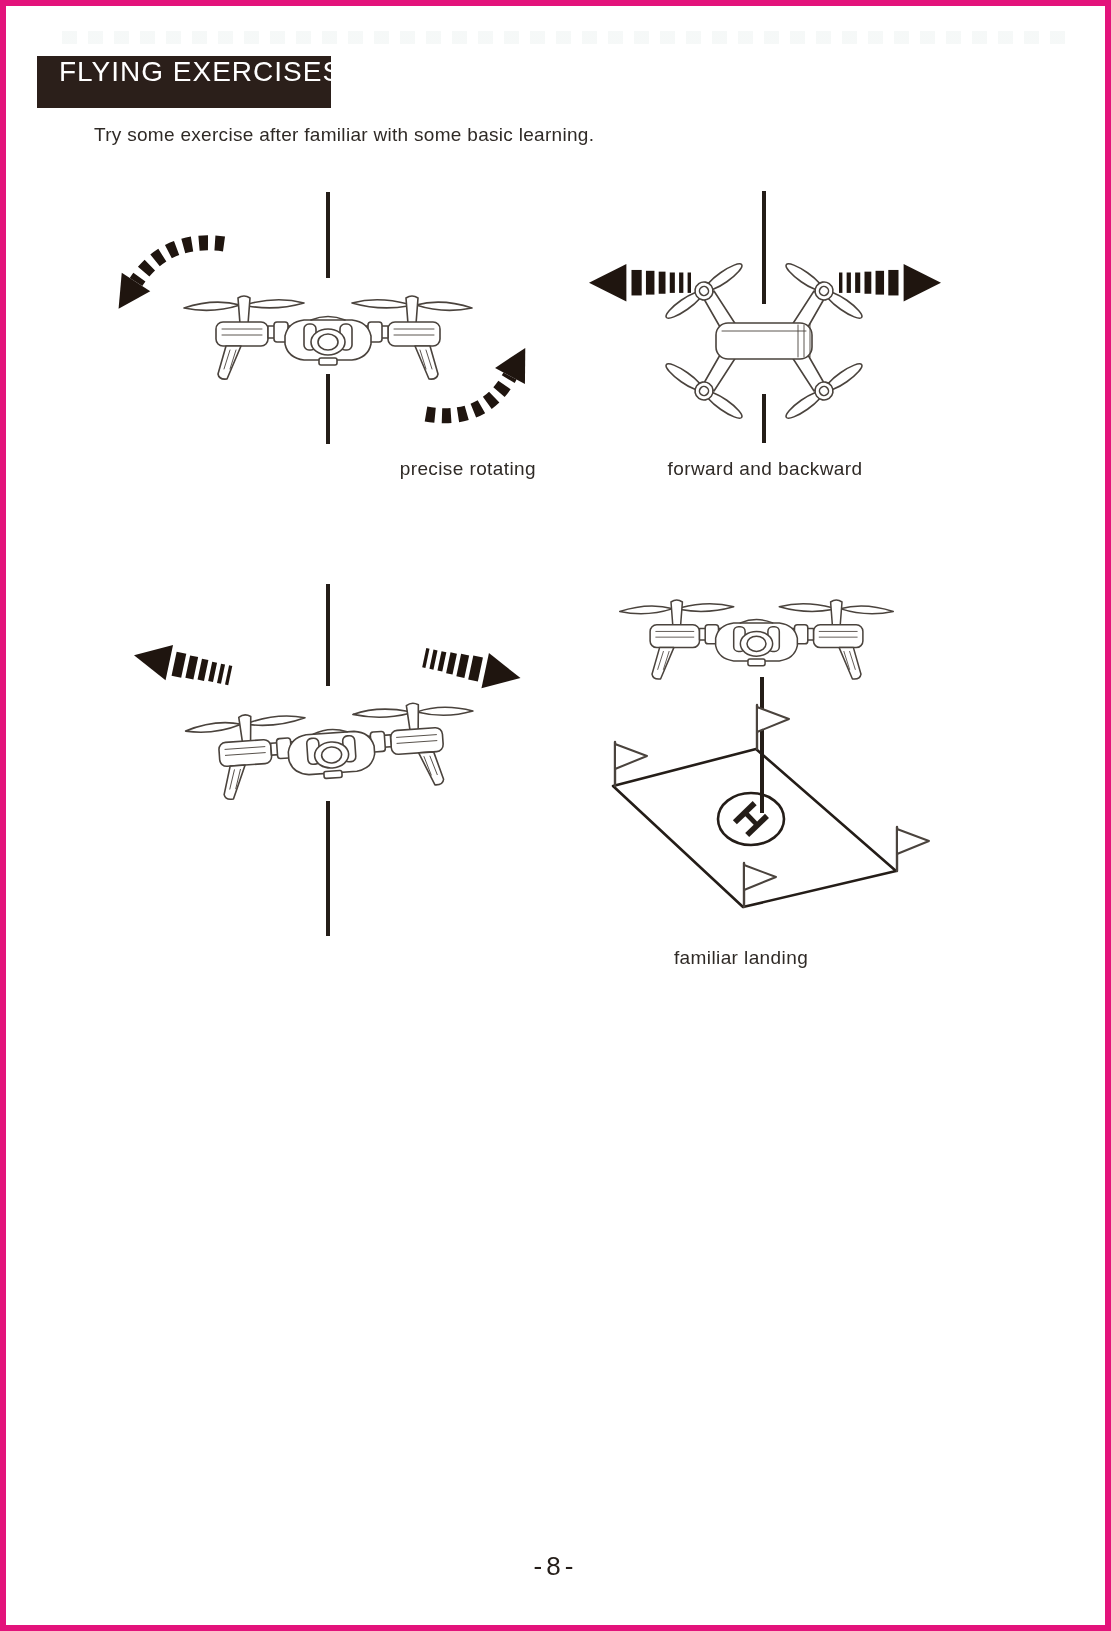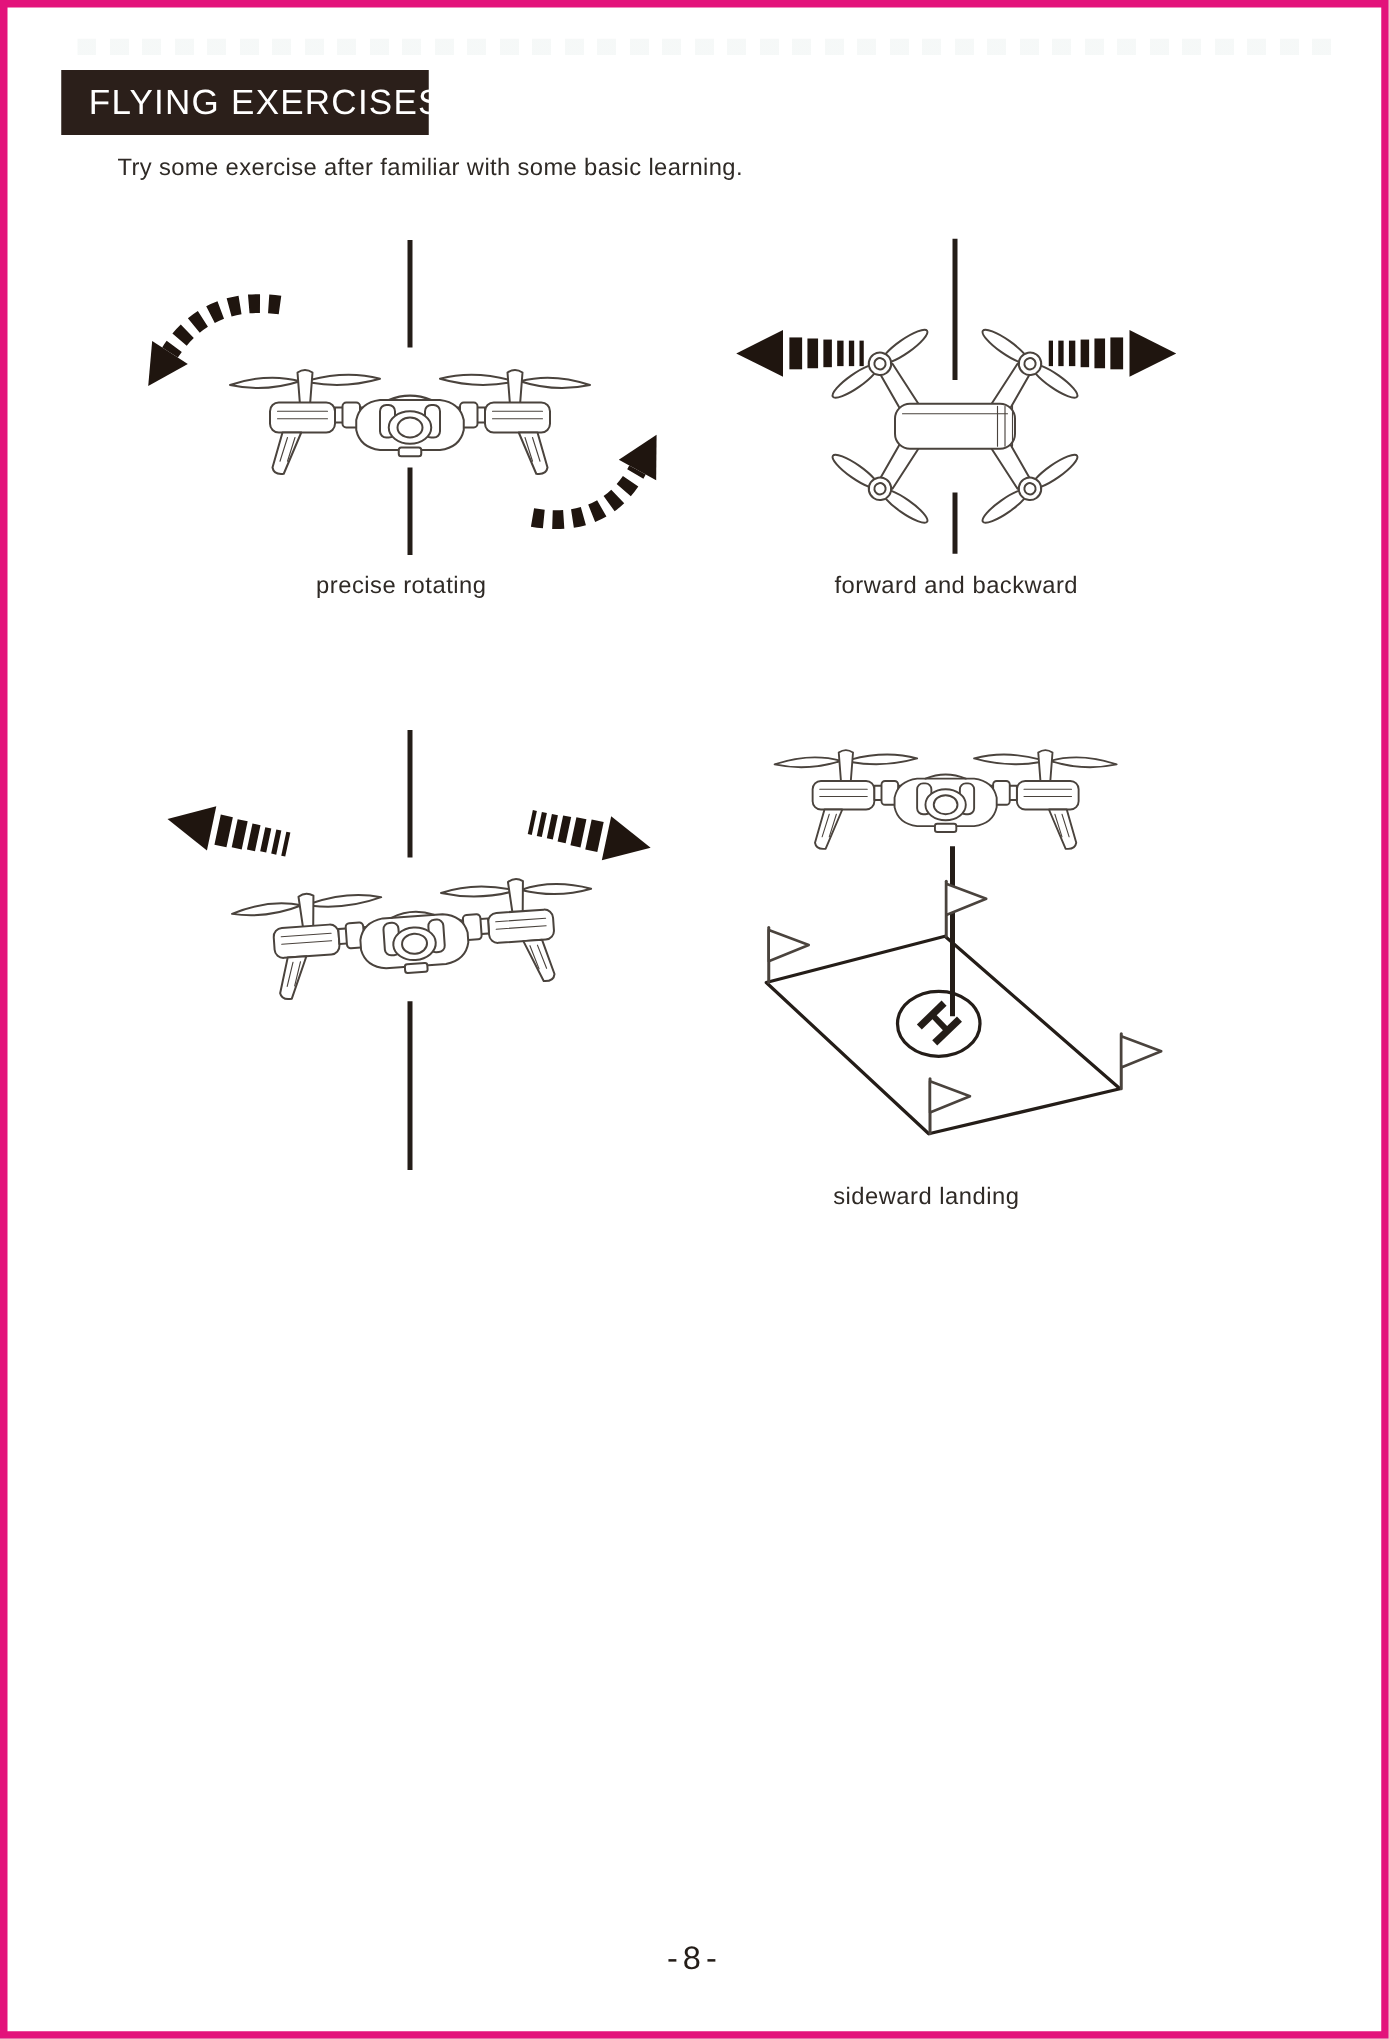--- a/index.html
+++ b/index.html
@@ -12,43 +12,43 @@
     font-family:"Liberation Sans", sans-serif;
     color:var(--text,#2f2a26);
     overflow:hidden;
   }
   .scan-strip{
     position:absolute;top:25px;left:56px;right:40px;height:13px;
     background:repeating-linear-gradient(90deg,#eef3f2 0 15px,transparent 15px 26px);
     opacity:.55;
   }
   .header-box{
-    position:absolute;left:43px;top:50px;width:294px;height:52px;
+    position:absolute;left:31px;top:50px;width:294px;height:52px;
     background:var(--header-bg,#2b1f1a);
-    display:flex;align-items:center;
+    display:flex;align-items:flex-start;
   }
   .header-box .title{
     color:var(--header-text,#fff);
     font-size:28px;letter-spacing:1px;padding-left:22px;white-space:nowrap;
   }
   .intro{
     position:absolute;left:88px;top:118px;margin:0;
     font-size:19px;letter-spacing:.3px;
   }
   .fig{position:absolute;margin:0;}
   .fig svg{display:block;overflow:visible;}
   .fig1{left:100px;top:180px;}
   .fig2{left:540px;top:180px;}
   .fig3{left:100px;top:570px;}
   .fig4{left:560px;top:575px;}
   .caption{
     position:absolute;font-size:19px;letter-spacing:.4px;
     text-align:center;color:var(--text,#2f2a26);
   }
-  .cap1{left:100px;top:452px;width:430px;}
+  .cap1{left:100px;top:452px;width:430px;text-align:right;}
   .cap2{left:549px;top:452px;width:420px;}
   .cap3{left:100px;top:941px;width:430px;}
   .cap4{left:525px;top:941px;width:420px;}
   .page-number{
     position:absolute;left:0;top:1545px;width:100%;
     text-align:center;font-size:26px;letter-spacing:4px;color:var(--ink,#241d18);
   }
   
   .lineart{fill:#fff;stroke:var(--line,#4a433d);stroke-width:1.6;stroke-linejoin:round;stroke-linecap:round;}
   .guide{stroke:var(--ink,#241d18);stroke-width:4;fill:none;}
@@ -201,16 +201,16 @@
         </g>
       <g class="lineart">
           <use href="#flag" transform="translate(178,280)"></use>
         </g>
       <g class="lineart">
           <use href="#flag" transform="translate(331,244)"></use>
         </g>
       <use href="#drone-front" class="lineart" transform="translate(48,2) scale(0.95)"></use>
     </svg>
   </figure>
-  <div class="caption cap4">sideward landing</div>
+  <div class="caption cap4">familiar landing</div>
 
   <div class="page-number">-8-</div>
 </div>
 
 </body></html>

